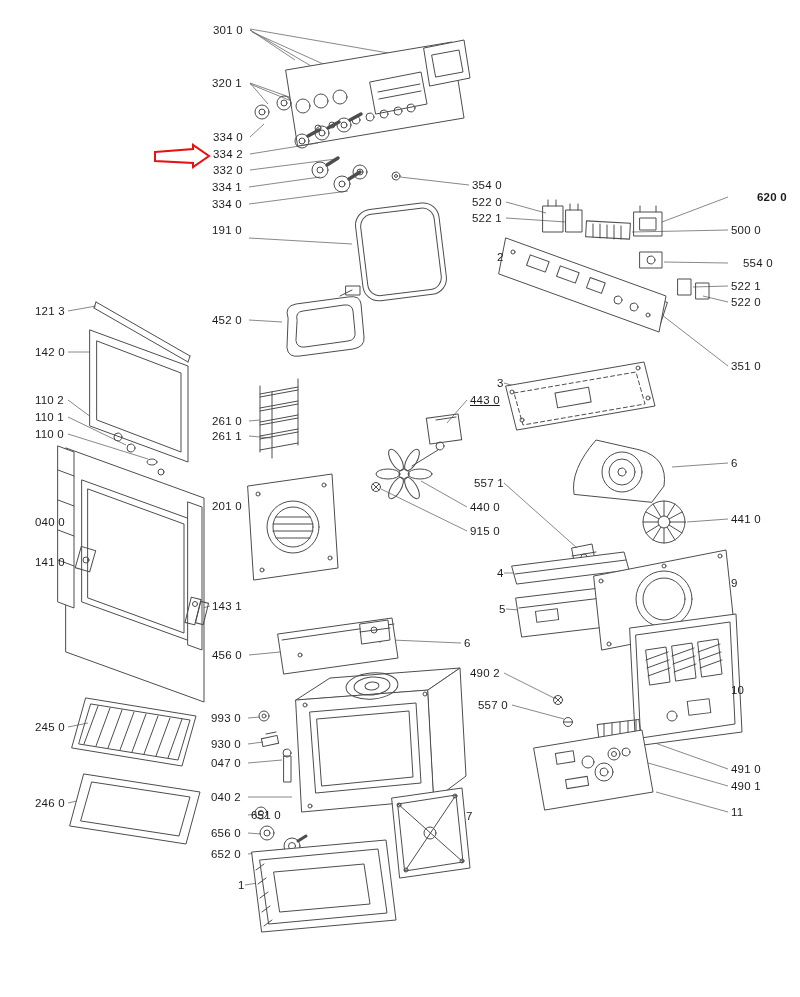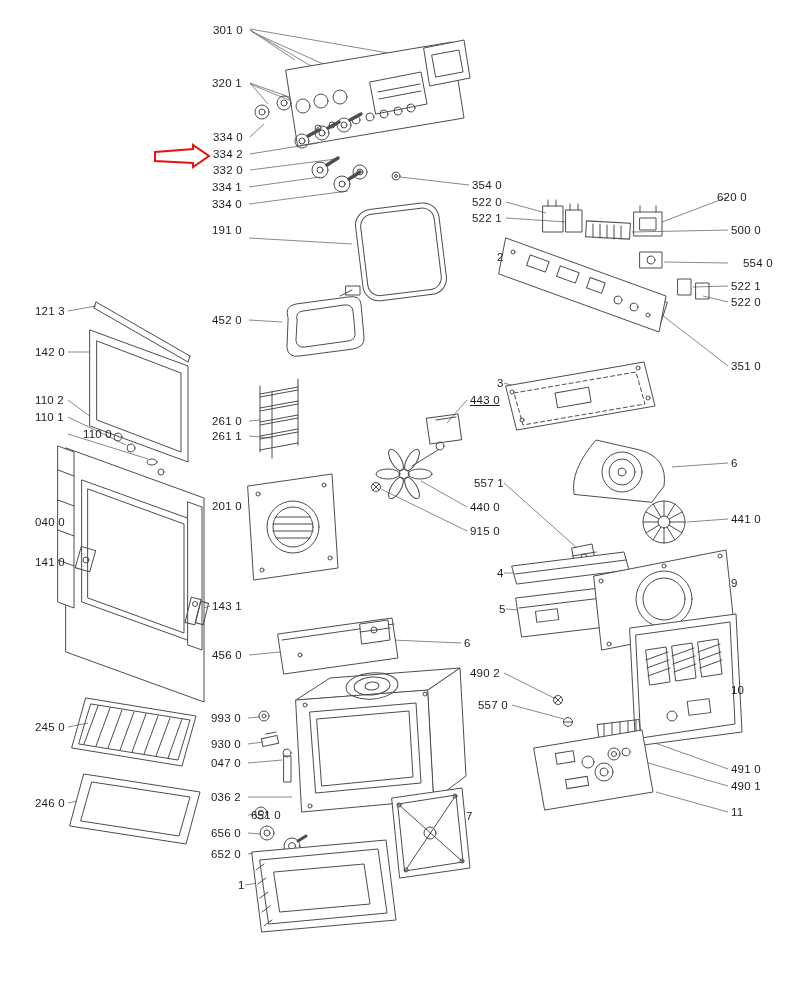--- a/index.html
+++ b/index.html
@@ -522,37 +522,37 @@
       <span class="part-label" style="left: 213px; top: 24px;">301 0</span>
       <span class="part-label" style="left: 212px; top: 77px;">320 1</span>
       <span class="part-label" style="left: 213px; top: 131px;">334 0</span>
       <span class="part-label" style="left: 213px; top: 148px;">334 2</span>
       <span class="part-label" style="left: 213px; top: 164px;">332 0</span>
       <span class="part-label" style="left: 212px; top: 181px;">334 1</span>
       <span class="part-label" style="left: 212px; top: 198px;">334 0</span>
       <span class="part-label" style="left: 472px; top: 179px;">354 0</span>
       <span class="part-label" style="left: 472px; top: 196px;">522 0</span>
       <span class="part-label" style="left: 472px; top: 212px;">522 1</span>
-      <span class="part-label" style="left: 717px; top: 191px;">620 0</span>
+      <span class="part-label" style="left: 757px; top: 191px; font-weight: bold;">620 0</span>
       <span class="part-label" style="left: 731px; top: 224px;">500 0</span>
       <span class="part-label" style="left: 212px; top: 224px;">191 0</span>
       <span class="part-label" style="left: 497px; top: 251px;">2</span>
       <span class="part-label" style="left: 731px; top: 257px; margin-left: 12px;">554 0</span>
       <span class="part-label" style="left: 731px; top: 280px;">522 1</span>
       <span class="part-label" style="left: 731px; top: 296px;">522 0</span>
       <span class="part-label" style="left: 35px; top: 305px;">121 3</span>
       <span class="part-label" style="left: 212px; top: 314px;">452 0</span>
       <span class="part-label" style="left: 35px; top: 346px;">142 0</span>
       <span class="part-label" style="left: 731px; top: 360px;">351 0</span>
       <span class="part-label" style="left: 497px; top: 377px;">3</span>
       <span class="part-label" style="left: 35px; top: 394px;">110 2</span>
       <span class="part-label" style="left: 470px; top: 394px; text-decoration: underline;">443 0</span>
       <span class="part-label" style="left: 35px; top: 411px;">110 1</span>
       <span class="part-label" style="left: 212px; top: 415px;">261 0</span>
-      <span class="part-label" style="left: 35px; top: 428px; margin-left: 48px;">110 0</span>
+      <span class="part-label" style="left: 35px; top: 428px;">110 0</span>
       <span class="part-label" style="left: 212px; top: 430px;">261 1</span>
       <span class="part-label" style="left: 731px; top: 457px;">6</span>
       <span class="part-label" style="left: 474px; top: 477px;">557 1</span>
       <span class="part-label" style="left: 212px; top: 500px;">201 0</span>
       <span class="part-label" style="left: 470px; top: 501px;">440 0</span>
       <span class="part-label" style="left: 731px; top: 513px;">441 0</span>
       <span class="part-label" style="left: 35px; top: 516px;">040 0</span>
       <span class="part-label" style="left: 470px; top: 525px;">915 0</span>
       <span class="part-label" style="left: 35px; top: 556px;">141 0</span>
       <span class="part-label" style="left: 497px; top: 567px;">4</span>
@@ -563,21 +563,21 @@
       <span class="part-label" style="left: 212px; top: 649px;">456 0</span>
       <span class="part-label" style="left: 470px; top: 667px;">490 2</span>
       <span class="part-label" style="left: 731px; top: 684px;">10</span>
       <span class="part-label" style="left: 478px; top: 699px;">557 0</span>
       <span class="part-label" style="left: 211px; top: 712px;">993 0</span>
       <span class="part-label" style="left: 35px; top: 721px;">245 0</span>
       <span class="part-label" style="left: 211px; top: 738px;">930 0</span>
       <span class="part-label" style="left: 211px; top: 757px;">047 0</span>
       <span class="part-label" style="left: 731px; top: 763px;">491 0</span>
       <span class="part-label" style="left: 731px; top: 780px;">490 1</span>
-      <span class="part-label" style="left: 211px; top: 791px;">036 2</span>
+      <span class="part-label" style="left: 211px; top: 791px;">040 2</span>
       <span class="part-label" style="left: 35px; top: 797px;">246 0</span>
       <span class="part-label" style="left: 731px; top: 806px;">11</span>
       <span class="part-label" style="left: 211px; top: 809px; margin-left: 40px;">651 0</span>
       <span class="part-label" style="left: 466px; top: 810px;">7</span>
       <span class="part-label" style="left: 211px; top: 827px;">656 0</span>
       <span class="part-label" style="left: 211px; top: 848px;">652 0</span>
       <span class="part-label" style="left: 238px; top: 879px;">1</span>
     </div>
 
 </div>

